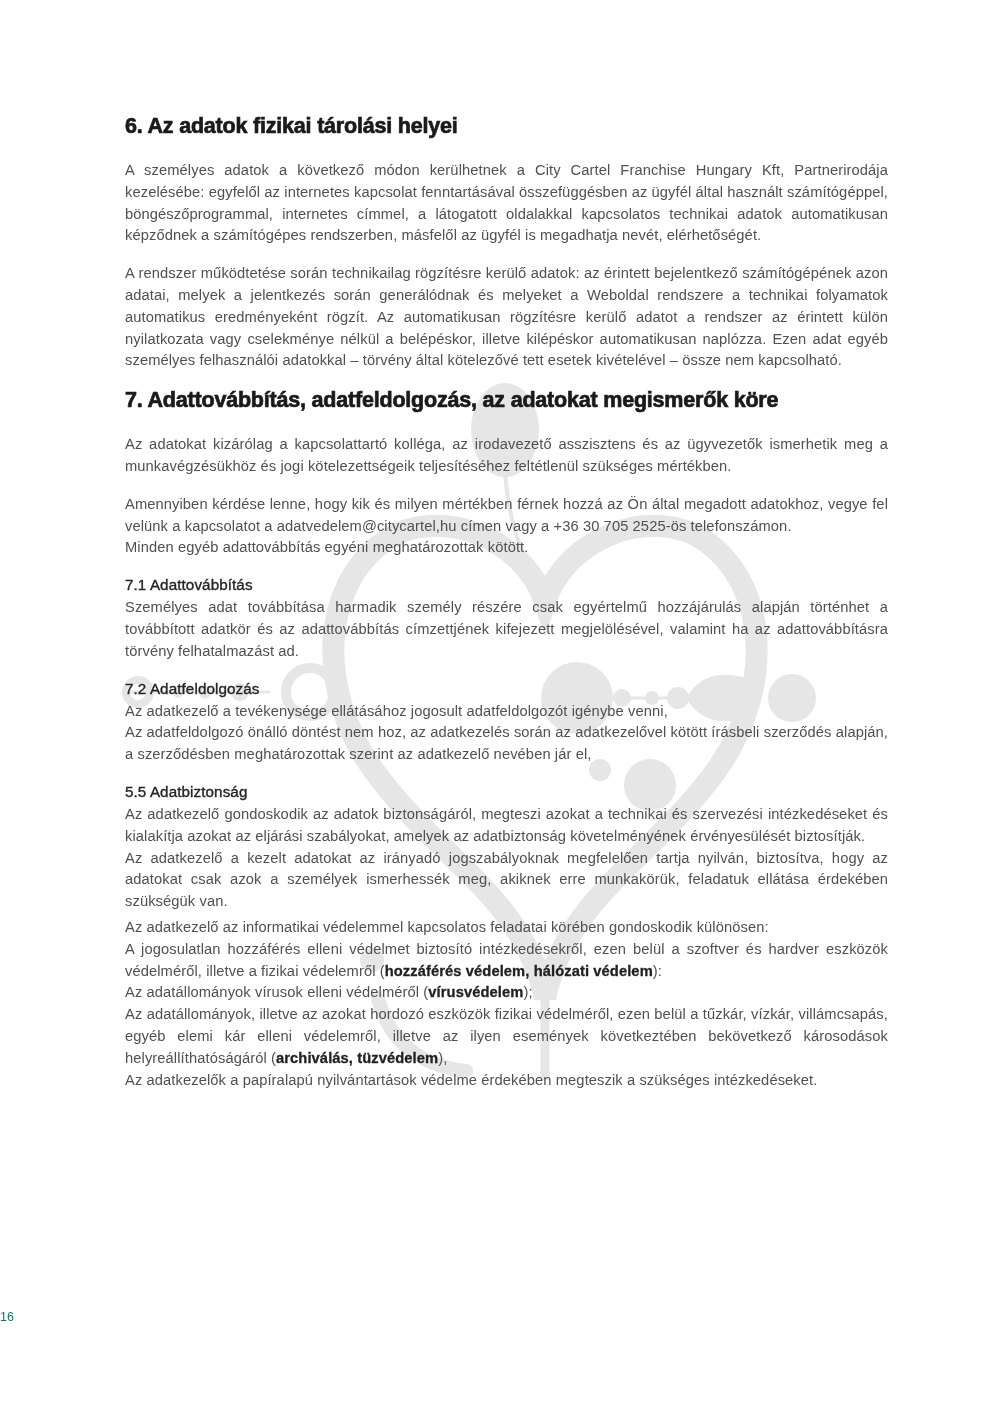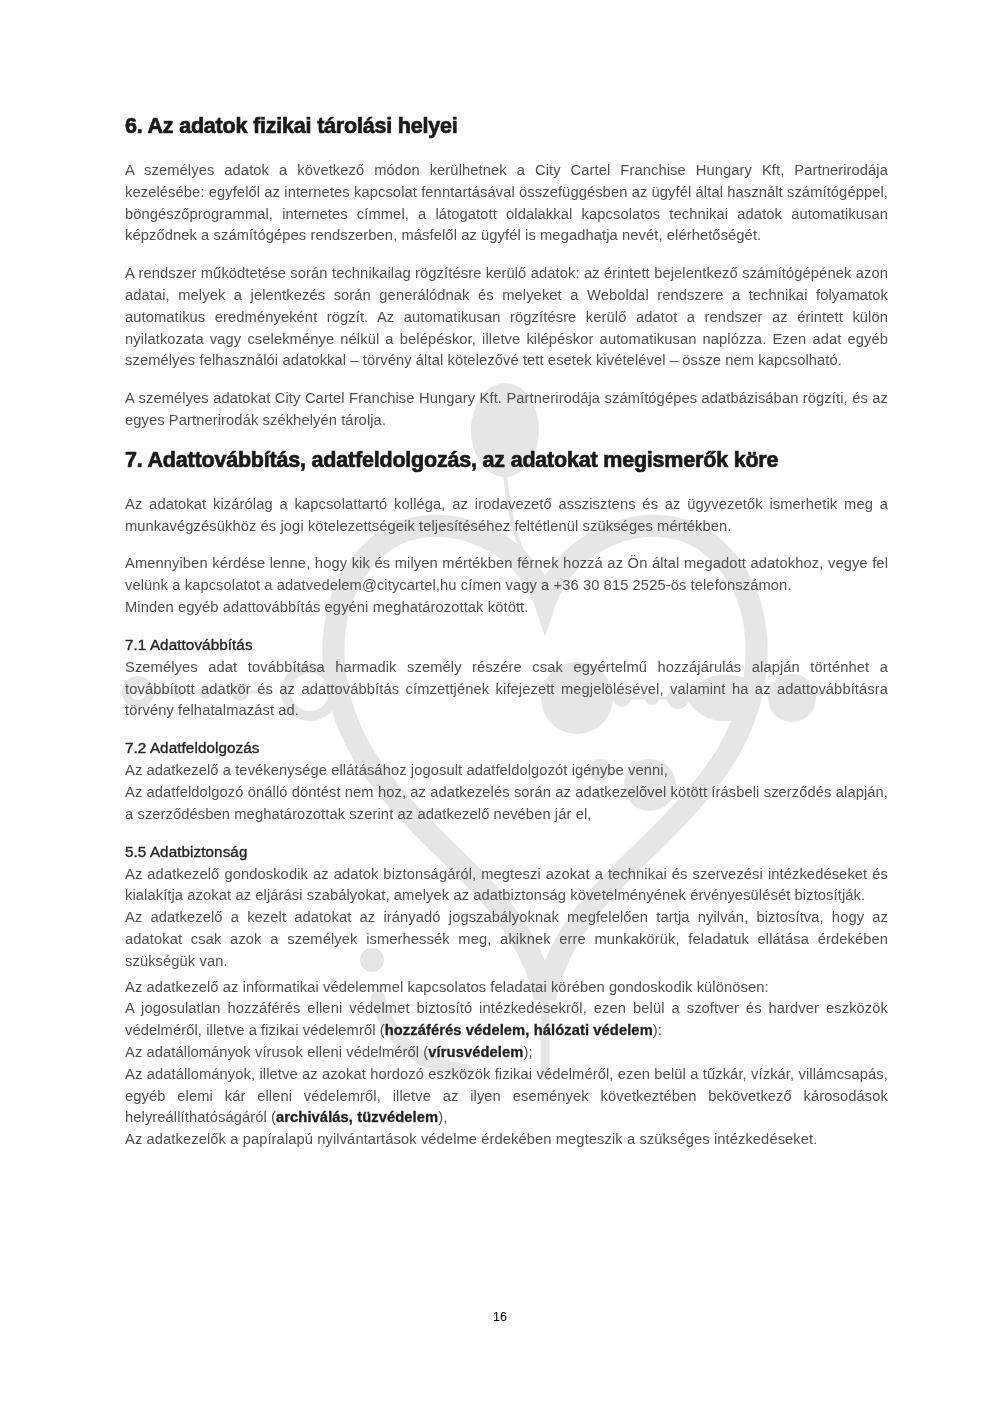--- a/index.html
+++ b/index.html
@@ -44,22 +44,21 @@
   }
   p.para,.block{margin:0 0 16px 0;}
   .block > div{margin:0;}
   .mb10{margin-bottom:4px;}
   b.term{
     font-weight:bold;color:#1f2023;margin-top:20px;
     -webkit-text-stroke:.3px #1f2023;
   }
   .pagenum{
     position:absolute;left:0;top:1310px;width:100%;
-    text-align:center;
-    font-size:12.5px;color:#000000;
+    font-size:12.5px;color:#0f766e;
     z-index:1;
   }
 </style>
 </head>
 <body>
 
 <svg class="watermark" viewBox="0 0 780 740" xmlns="http://www.w3.org/2000/svg" aria-hidden="true">
 
   <ellipse cx="385" cy="90" rx="34" ry="47" fill="currentColor"></ellipse>
   <path d="M385,134 C390,192 406,226 425,252" stroke="currentColor" stroke-width="4" fill="none"></path>
@@ -86,26 +85,25 @@
 
   <path d="M258,658 C268,700 300,726 346,731" stroke="currentColor" stroke-width="14" fill="none" stroke-linecap="round"></path>
   <circle cx="252" cy="620" r="12" fill="currentColor"></circle>
 </svg>
 
 <main class="content">
 
   <h1 class="sec">6. Az adatok fizikai tárolási helyei</h1>
   <p class="para">A személyes adatok a következő módon kerülhetnek a City Cartel Franchise Hungary Kft, Partnerirodája kezelésébe: egyfelől az internetes kapcsolat fenntartásával összefüggésben az ügyfél által használt számítógéppel, böngészőprogrammal, internetes címmel, a látogatott oldalakkal kapcsolatos technikai adatok automatikusan képződnek a számítógépes rendszerben, másfelől az ügyfél is megadhatja nevét, elérhetőségét.</p>
   <p class="para">A rendszer működtetése során technikailag rögzítésre kerülő adatok: az érintett bejelentkező számítógépének azon adatai, melyek a jelentkezés során generálódnak és melyeket a Weboldal rendszere a technikai folyamatok automatikus eredményeként rögzít. Az automatikusan rögzítésre kerülő adatot a rendszer az érintett külön nyilatkozata vagy cselekménye nélkül a belépéskor, illetve kilépéskor automatikusan naplózza. Ezen adat egyéb személyes felhasználói adatokkal – törvény által kötelezővé tett esetek kivételével – össze nem kapcsolható.</p>
-  <p class="para">A személyes adatokat City Cartel Franchise Hungary Kft. Partnerirodája számítógépes adatbázisában rögzíti, és az egyes Partnerirodák székhelyén tárolja.</p>
 
   <h1 class="sec mt">7. Adattovábbítás, adatfeldolgozás, az adatokat megismerők köre</h1>
   <p class="para">Az adatokat kizárólag a kapcsolattartó kolléga, az irodavezető asszisztens és az ügyvezetők ismerhetik meg a munkavégzésükhöz és jogi kötelezettségeik teljesítéséhez feltétlenül szükséges mértékben.</p>
   <div class="block">
-    <div>Amennyiben kérdése lenne, hogy kik és milyen mértékben férnek hozzá az Ön által megadott adatokhoz, vegye fel velünk a kapcsolatot a adatvedelem@citycartel,hu címen vagy a +36 30 815 2525-ös telefonszámon.</div>
+    <div>Amennyiben kérdése lenne, hogy kik és milyen mértékben férnek hozzá az Ön által megadott adatokhoz, vegye fel velünk a kapcsolatot a adatvedelem@citycartel,hu címen vagy a +36 30 705 2525-ös telefonszámon.</div>
     <div>Minden egyéb adattovábbítás egyéni meghatározottak kötött.</div>
   </div>
 
   <h2 class="sub">7.1 Adattovábbítás</h2>
   <p class="para">Személyes adat továbbítása harmadik személy részére csak egyértelmű hozzájárulás alapján történhet a továbbított adatkör és az adattovábbítás címzettjének kifejezett megjelölésével, valamint ha az adattovábbításra törvény felhatalmazást ad.</p>
 
   <h2 class="sub">7.2 Adatfeldolgozás</h2>
   <div class="block">
     <div>Az adatkezelő a tevékenysége ellátásához jogosult adatfeldolgozót igénybe venni,</div>
     <div>Az adatfeldolgozó önálló döntést nem hoz, az adatkezelés során az adatkezelővel kötött írásbeli szerződés alapján, a szerződésben meghatározottak szerint az adatkezelő nevében jár el,</div>

